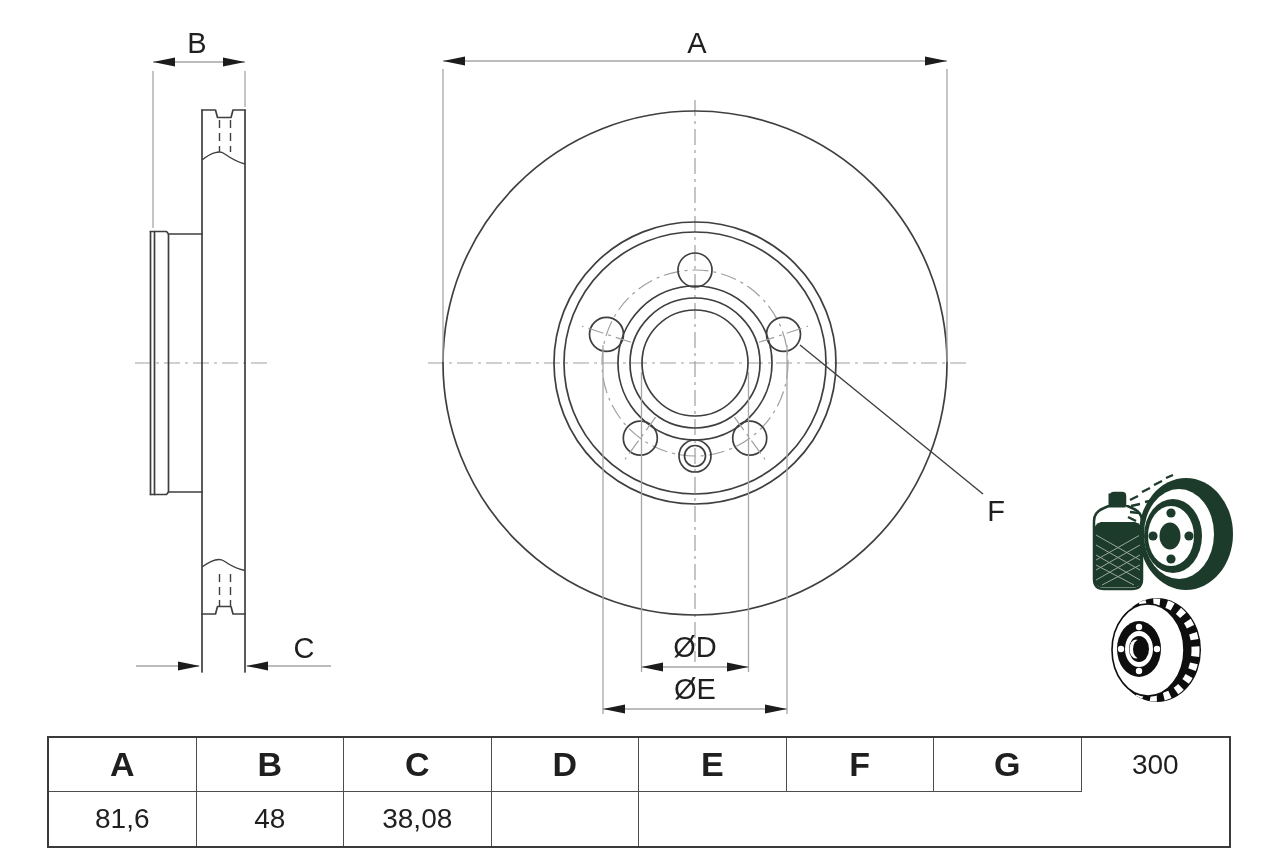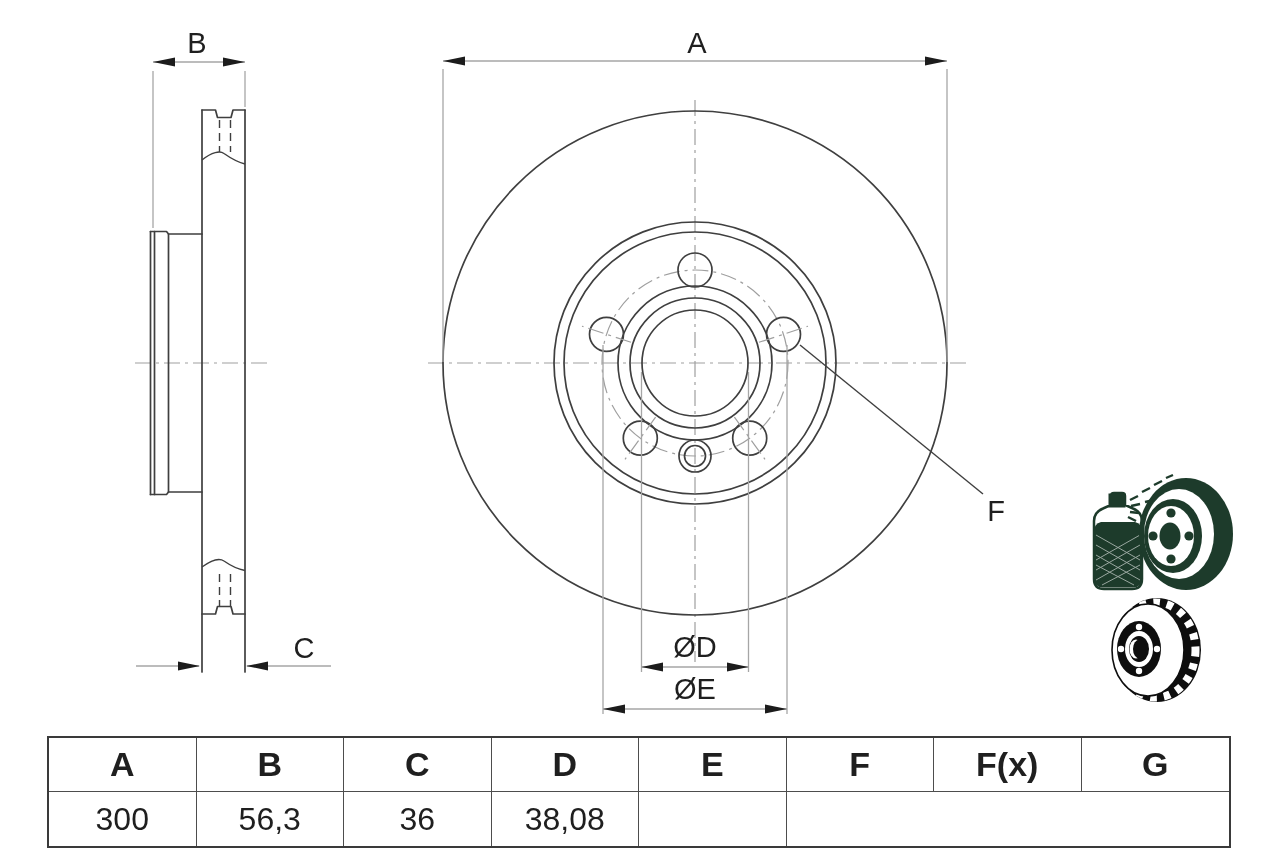--- a/index.html
+++ b/index.html
@@ -19,21 +19,21 @@
   .ah{fill:var(--arrow);stroke:none;}
   
   .spec-table{position:absolute;left:47px;top:736px;width:1184px;height:112px;
     display:grid;grid-template-columns:repeat(8,1fr);grid-template-rows:1fr 1fr;
     border:2px solid #3a3a3a;box-sizing:border-box;}
   .spec-table .cell{border-right:1px solid var(--tbl);border-bottom:1px solid var(--tbl);
     display:flex;align-items:center;justify-content:center;color:var(--txt);box-sizing:border-box;}
   .spec-table .cell:nth-child(8n){border-right:none;}
   .spec-table .cell.val{border-bottom:none;}
   .spec-table .hdr{font-weight:bold;font-size:34px;}
-  .spec-table .val{font-size:32px;text-align:center;}
+  .spec-table .val{font-size:28px;text-align:center;}
 </style>
 </head>
 <body>
 
 <svg id="stage" viewBox="0 0 1280 853">
 
   <g>
 
     <line class="cl" x1="135" y1="363" x2="267" y2="363"></line>
 
@@ -204,20 +204,19 @@
   </g>
 </svg>
 
 <div class="spec-table">
   <div class="cell hdr">A</div>
   <div class="cell hdr">B</div>
   <div class="cell hdr">C</div>
   <div class="cell hdr">D</div>
   <div class="cell hdr">E</div>
   <div class="cell hdr">F</div>
-  <div class="cell hdr">F(x)</div>
   <div class="cell hdr">G</div>
   <div class="cell val">300</div>
-  <div class="cell val">56,3</div>
-  <div class="cell val">36</div>
+  <div class="cell val">81,6</div>
+  <div class="cell val">48</div>
   <div class="cell val">38,08</div>
   <div class="cell val"></div>
 </div>
 
 </body></html>

